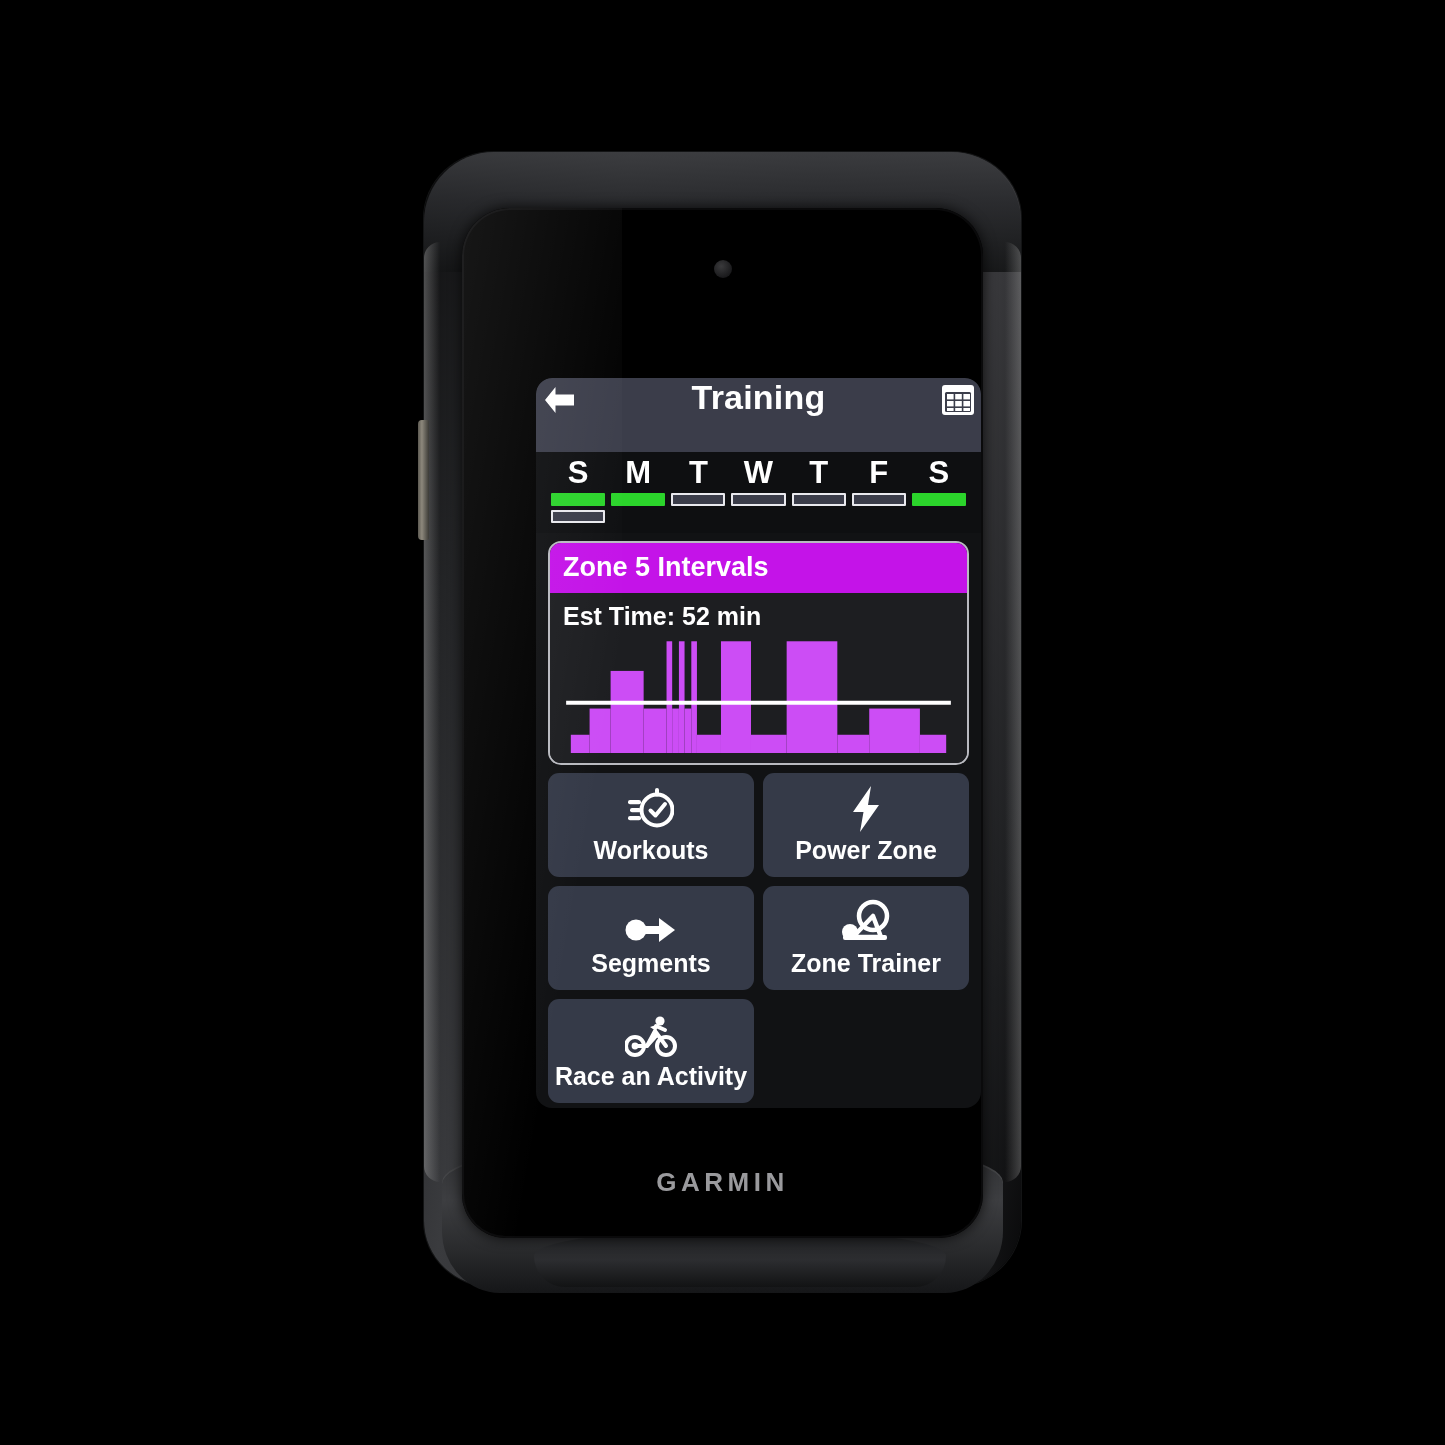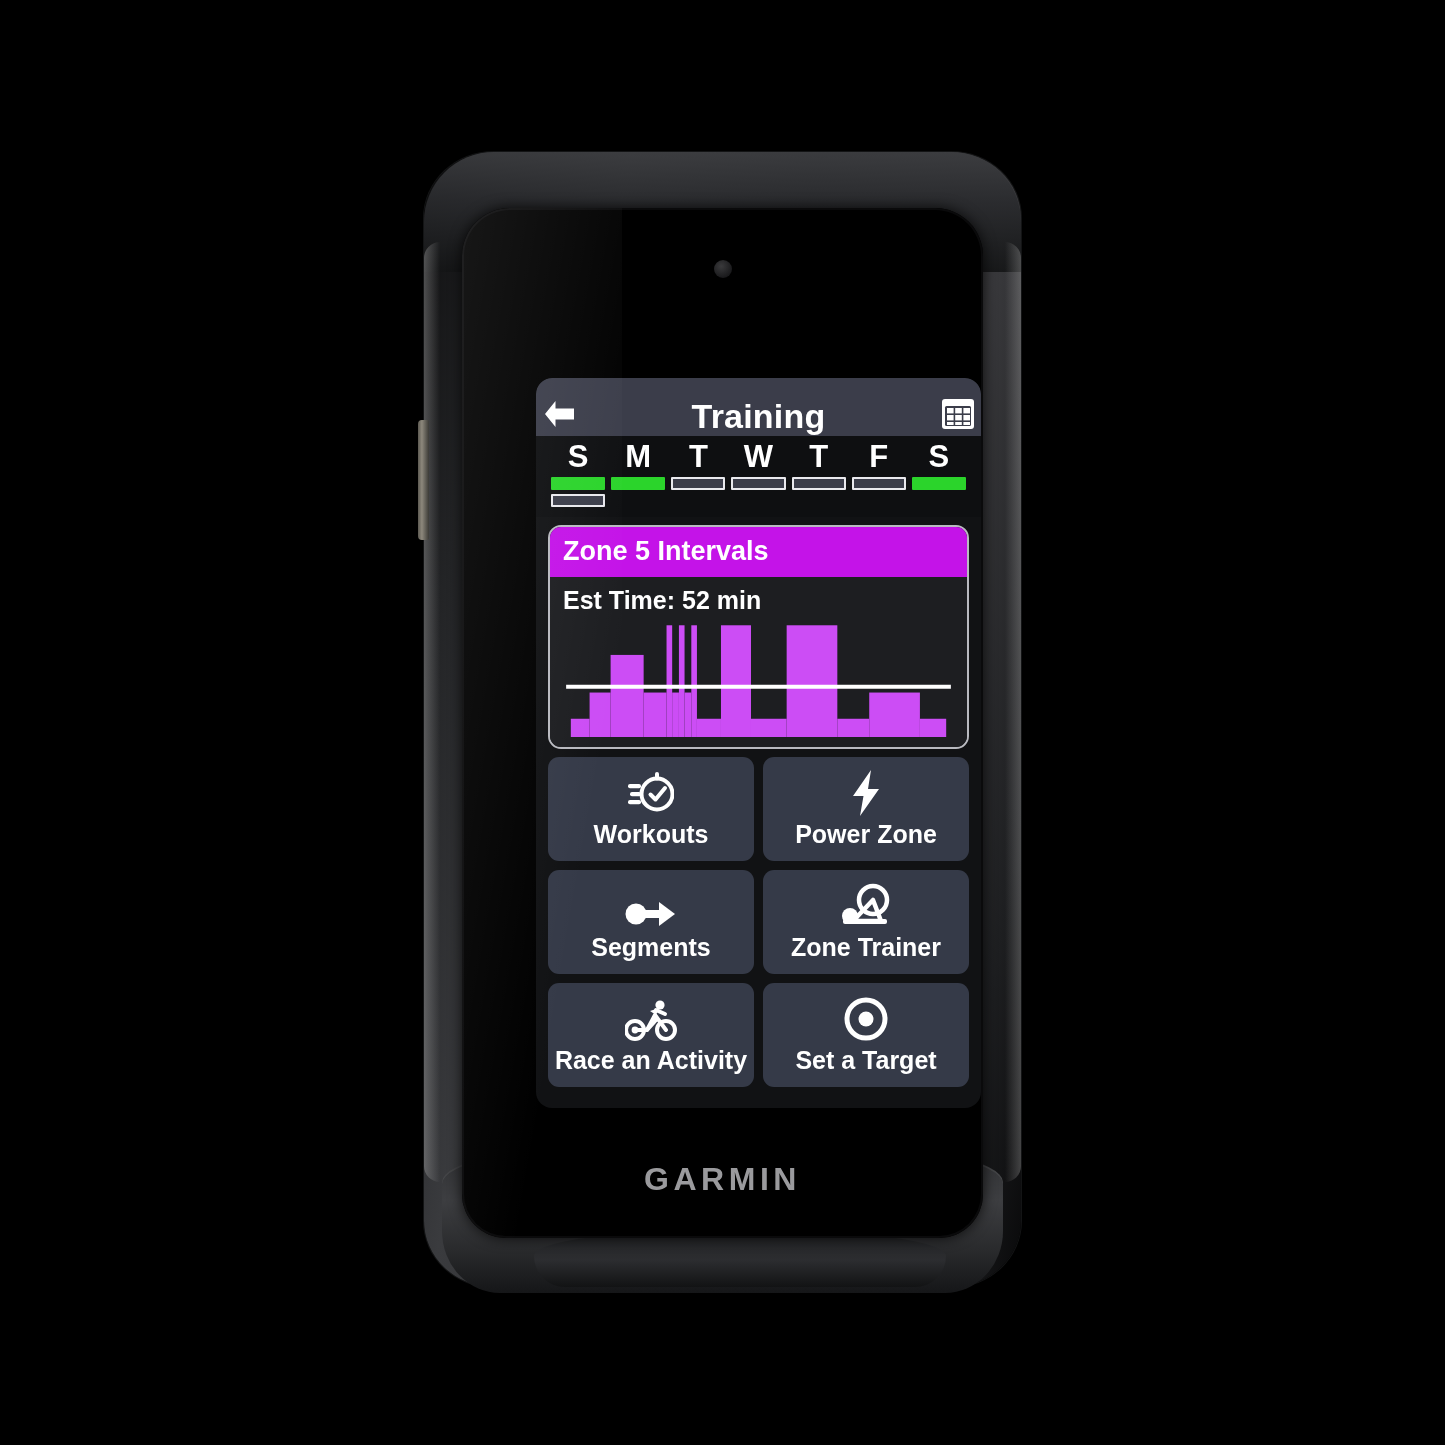--- a/index.html
+++ b/index.html
@@ -65,35 +65,35 @@
     background:linear-gradient(100deg,rgba(255,255,255,.09),rgba(255,255,255,0) 70%);
     pointer-events:none;
   }
   .light-sensor{
     position:absolute; left:50%; top:52px; transform:translateX(-50%);
     width:18px; height:18px; border-radius:50%;
     background:radial-gradient(circle at 40% 35%,#3a3a3c,#1a1a1c 70%);
   }
   .garmin-logo{
     position:absolute; left:0; right:0; bottom:40px; text-align:center;
-    color:#9a9a9d; font-size:32px; letter-spacing:4.5px; font-weight:700;
+    color:#9a9a9d; font-size:26px; letter-spacing:4.5px; font-weight:700;
   }
 
   
   .ui{
     position:absolute; left:74px; top:170px; width:445px; height:730px;
     background:#111214;
     border-radius:16px;
     overflow:hidden;
     display:flex; flex-direction:column;
   }
 
   .titlebar{
-    height:58px; background:#3b3d4a; border-radius:16px 16px 0 0;
-    display:flex; align-items:flex-end; padding:0 1px; flex:0 0 auto;
+    height:74px; background:#3b3d4a; border-radius:16px 16px 0 0;
+    display:flex; align-items:flex-start; padding:0 1px; flex:0 0 auto;
   }
   .back-arrow{ width:44px;height:44px; display:flex;align-items:center;justify-content:center; cursor:pointer;}
   .title{
     flex:1; text-align:center; color:#fff; font-size:34px; font-weight:700;
     letter-spacing:.2px;
   }
   .cal-btn{ width:44px;height:44px; display:flex;align-items:center;justify-content:center;cursor:pointer;}
 
   .weekstrip{
     background:#0e0f11; padding:4px 12px 10px 12px; flex:0 0 auto;
@@ -309,29 +309,20 @@
                   <circle cx="41" cy="32" r="9" fill="none" stroke="#fff" stroke-width="4"></circle>
                   <path d="M10 32 L22 32 L30 17 L41 32" fill="none" stroke="#fff" stroke-width="4" stroke-linejoin="round" stroke-linecap="round"></path>
                   <path d="M22 32 L31 22" stroke="#fff" stroke-width="4" stroke-linecap="round"></path>
                   <path d="M25 13 L34 10 L31 17 Z" fill="#fff"></path>
                   <circle cx="35" cy="7" r="4.6" fill="#fff"></circle>
                   <path d="M31 12 L40 16" stroke="#fff" stroke-width="4" stroke-linecap="round"></path>
                 </svg>
               </div>
               <div class="tile-label">Race an Activity</div>
             </div>
-            <div class="tile">
-              <div class="tile-icon">
-                <svg width="46" height="46" viewBox="0 0 46 46">
-                  <circle cx="23" cy="23" r="19" fill="none" stroke="#fff" stroke-width="5"></circle>
-                  <circle cx="23" cy="23" r="7.5" fill="#fff"></circle>
-                </svg>
-              </div>
-              <div class="tile-label">Set a Target</div>
-            </div>
           </div>
       </div>
 
       <div class="garmin-logo">GARMIN</div>
       <div class="glass-sheen"></div>
     </div>
   </div>
 </div>
 
 </body></html>

